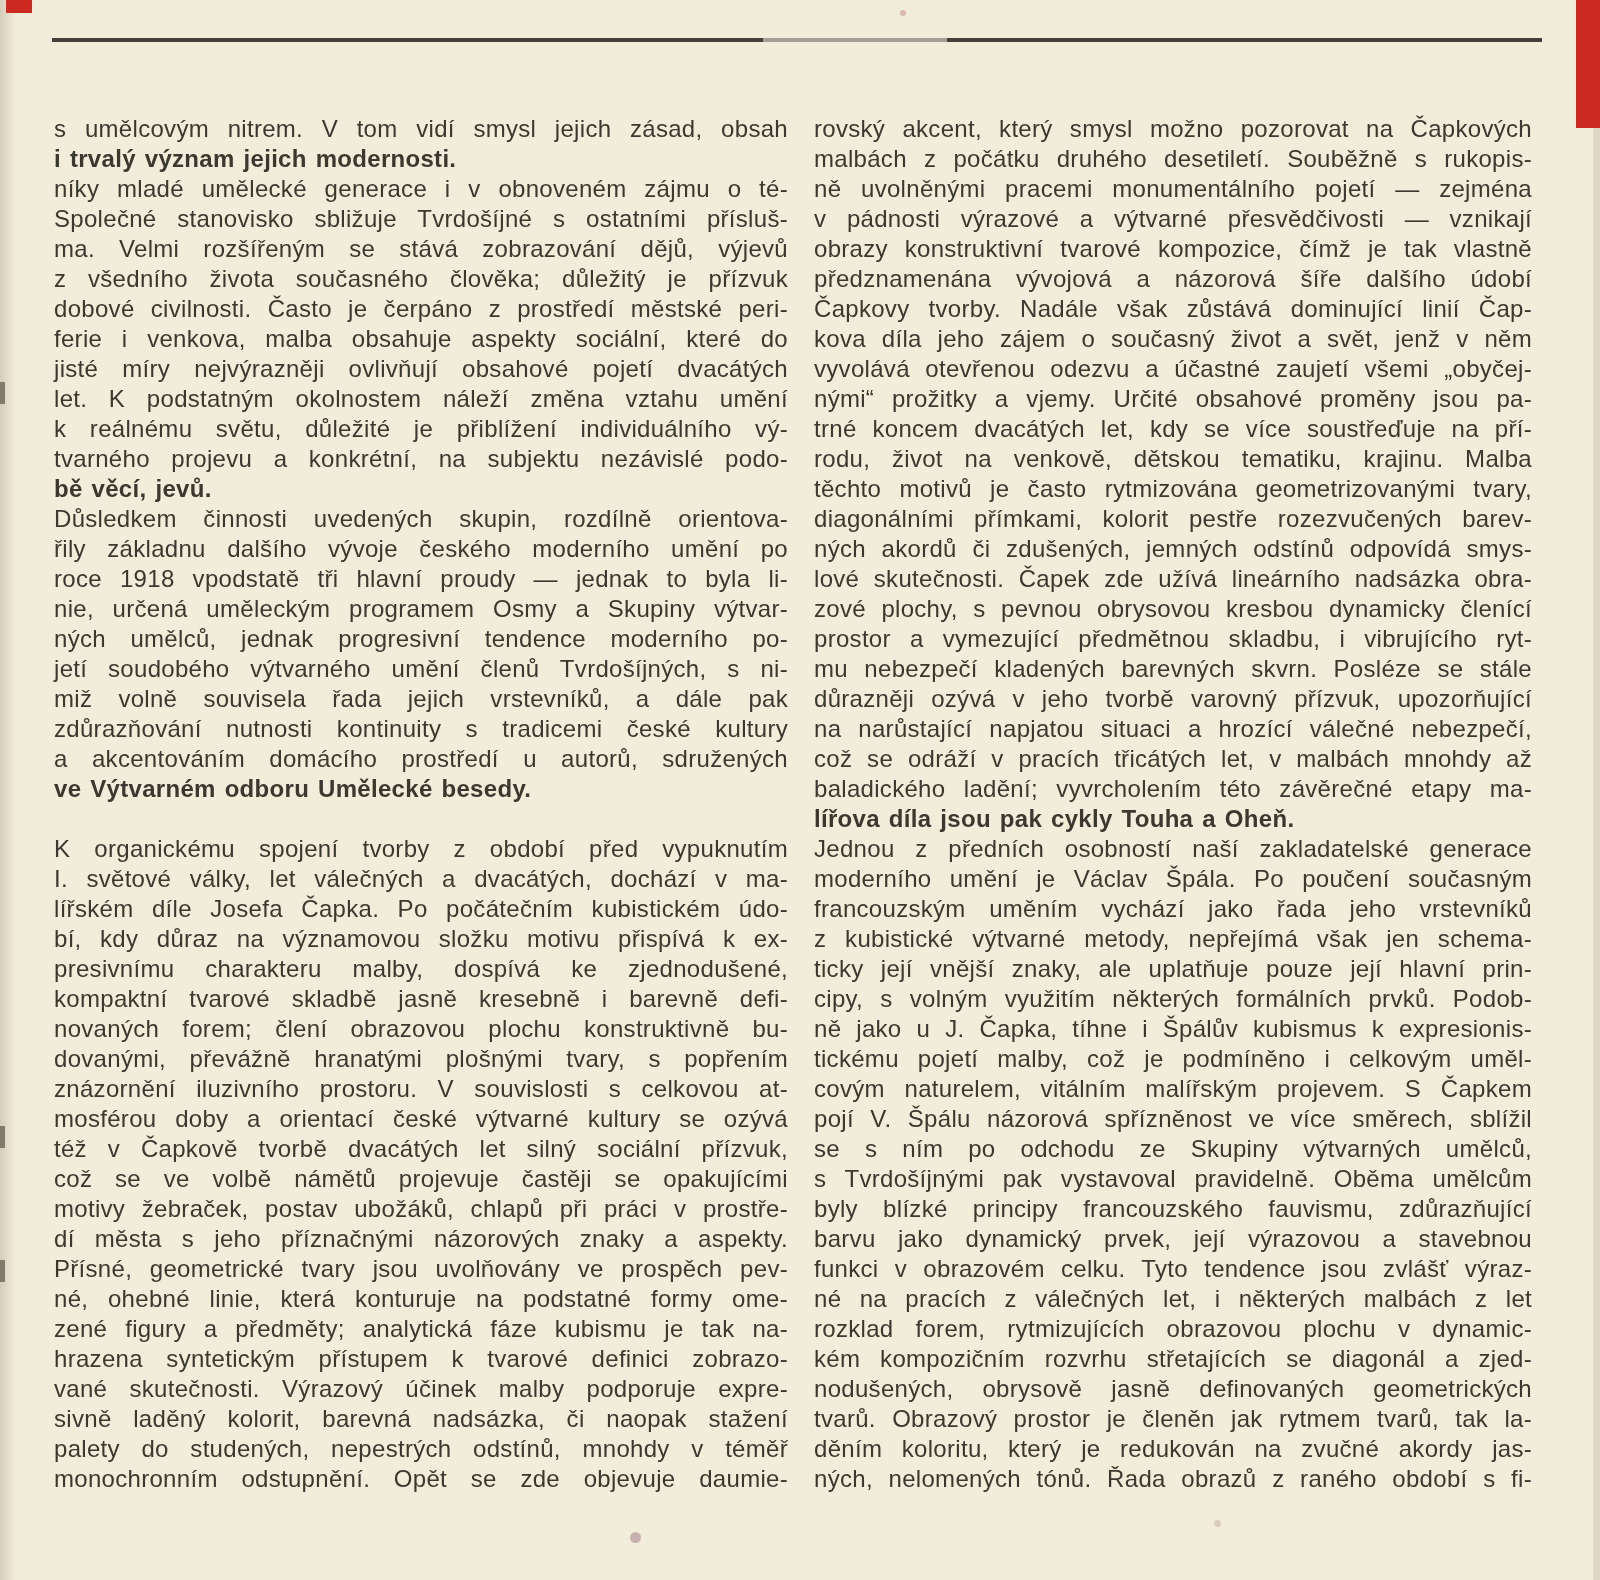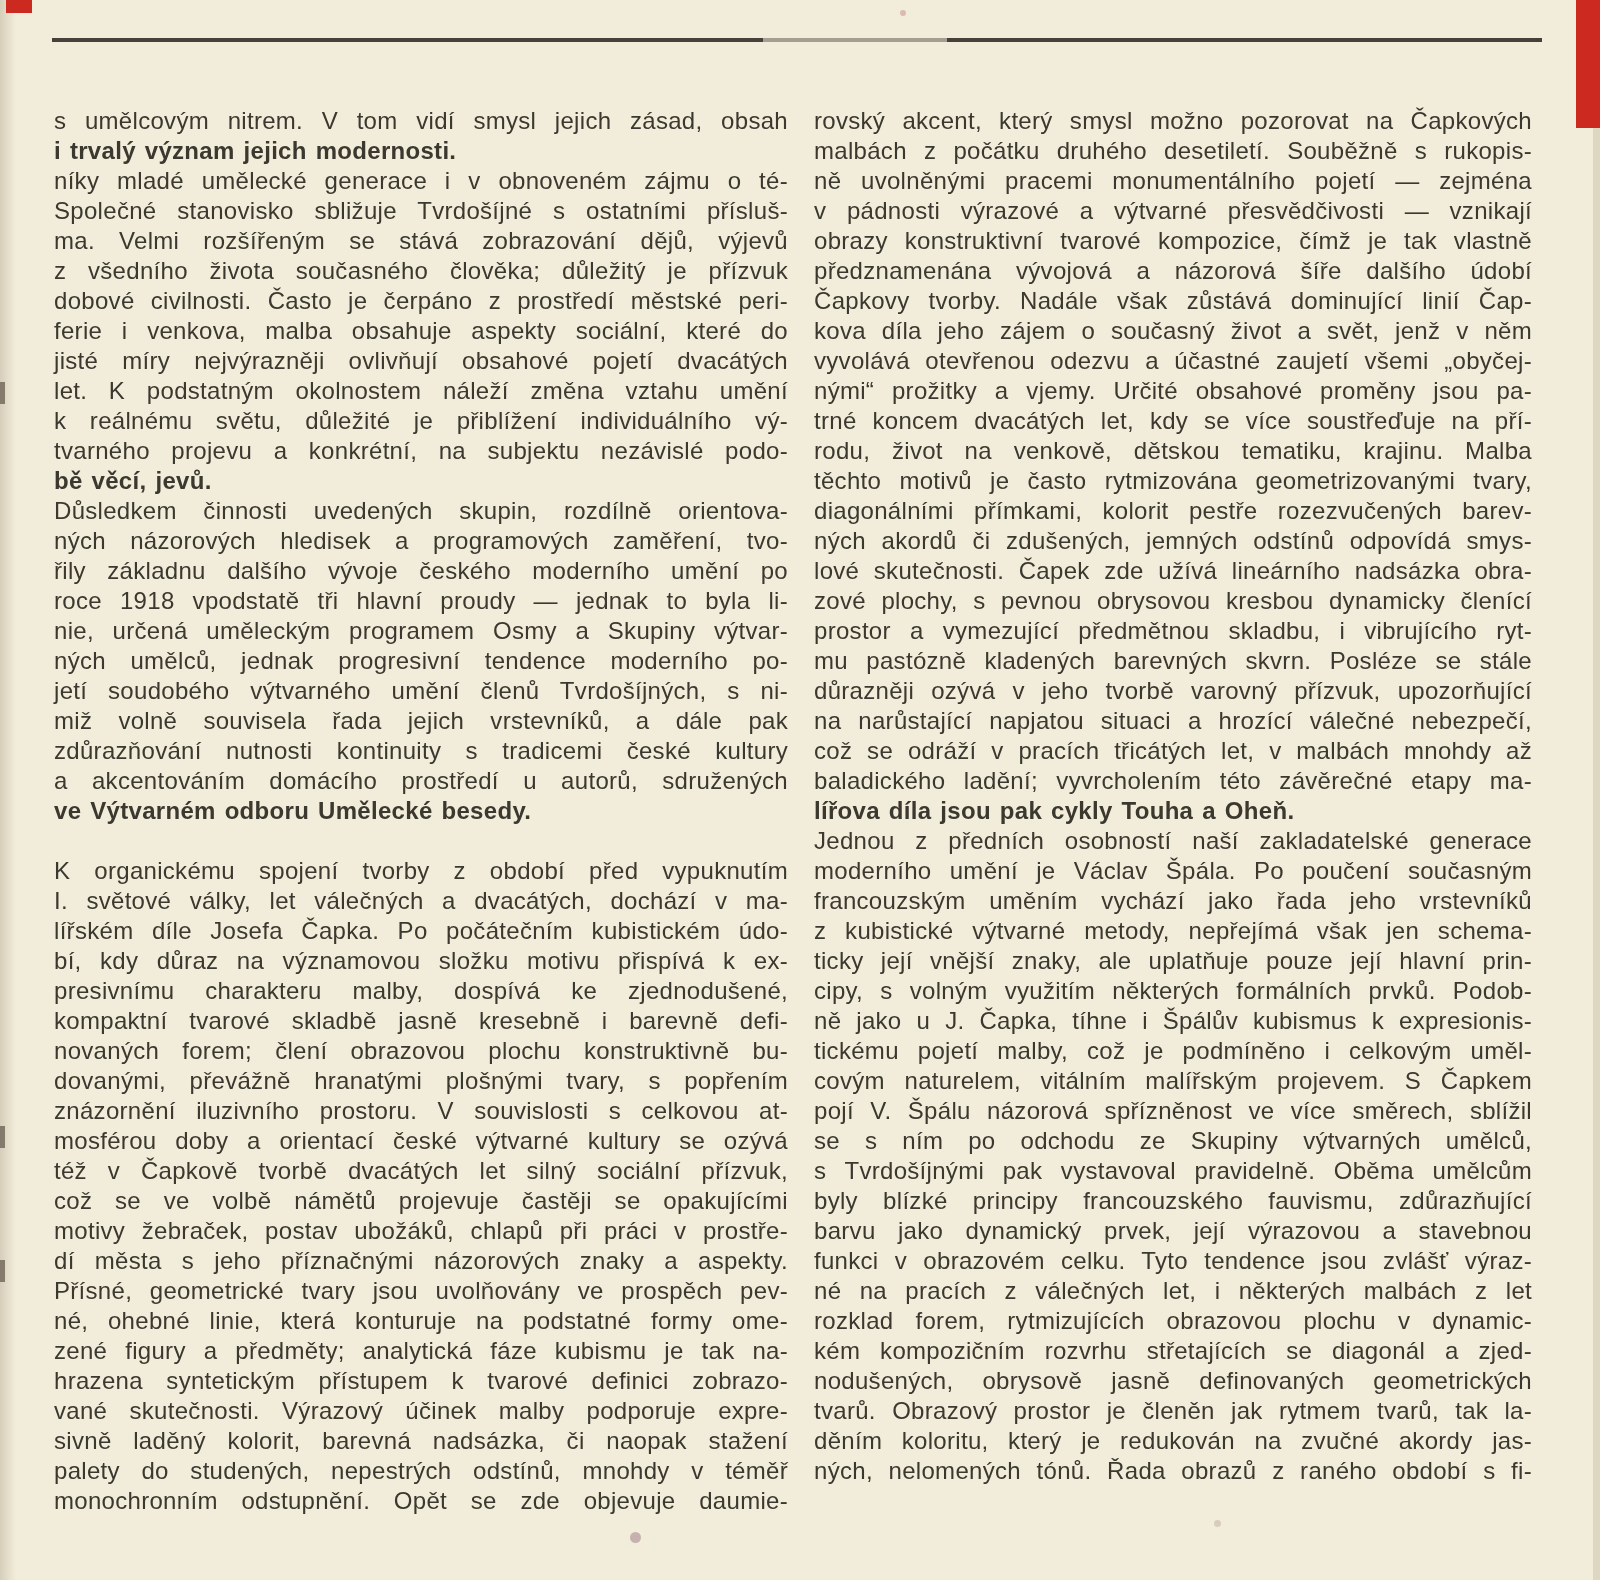--- a/index.html
+++ b/index.html
@@ -25,21 +25,21 @@
     background:#45413a;
   }
   .rule-fade{
     position:absolute;left:711px;top:0;width:184px;height:4px;
     background:rgba(242,237,218,0.55);
   }
   .columns{
     position:absolute;left:54px;top:106px;
     display:flex;gap:26px;
   }
-  .col{width:734px;}
+  .col{width:734px;margin-top:8px;}
   .col.right{width:718px;}
   .line{
     font-size:24px;line-height:30px;
     color:#3b382f;
     letter-spacing:0.3px;word-spacing:2px;
     text-align:justify;text-align-last:justify;
     white-space:normal;
   }
   .line.flush{text-align-last:left;font-weight:bold;}
   .line.blank{height:30px;}
@@ -74,21 +74,20 @@
         <div class="line">ma. Velmi rozšířeným se stává zobrazování dějů, výjevů</div>
         <div class="line">z všedního života současného člověka; důležitý je přízvuk</div>
         <div class="line">dobové civilnosti. Často je čerpáno z prostředí městské peri-</div>
         <div class="line">ferie i venkova, malba obsahuje aspekty sociální, které do</div>
         <div class="line">jisté míry nejvýrazněji ovlivňují obsahové pojetí dvacátých</div>
         <div class="line">let. K podstatným okolnostem náleží změna vztahu umění</div>
         <div class="line">k reálnému světu, důležité je přiblížení individuálního vý-</div>
         <div class="line">tvarného projevu a konkrétní, na subjektu nezávislé podo-</div>
         <div class="line flush">bě věcí, jevů.</div>
         <div class="line">Důsledkem činnosti uvedených skupin, rozdílně orientova-</div>
-        <div class="line">ných názorových hledisek a programových zaměření, tvo-</div>
         <div class="line">řily základnu dalšího vývoje českého moderního umění po</div>
         <div class="line">roce 1918 vpodstatě tři hlavní proudy — jednak to byla li-</div>
         <div class="line">nie, určená uměleckým programem Osmy a Skupiny výtvar-</div>
         <div class="line">ných umělců, jednak progresivní tendence moderního po-</div>
         <div class="line">jetí soudobého výtvarného umění členů Tvrdošíjných, s ni-</div>
         <div class="line">miž volně souvisela řada jejich vrstevníků, a dále pak</div>
         <div class="line">zdůrazňování nutnosti kontinuity s tradicemi české kultury</div>
         <div class="line">a akcentováním domácího prostředí u autorů, sdružených</div>
         <div class="line flush">ve Výtvarném odboru Umělecké besedy.</div>
         <div class="line blank"></div>
@@ -127,21 +126,21 @@
         <div class="line">vyvolává otevřenou odezvu a účastné zaujetí všemi „obyčej-</div>
         <div class="line">nými“ prožitky a vjemy. Určité obsahové proměny jsou pa-</div>
         <div class="line">trné koncem dvacátých let, kdy se více soustřeďuje na pří-</div>
         <div class="line">rodu, život na venkově, dětskou tematiku, krajinu. Malba</div>
         <div class="line">těchto motivů je často rytmizována geometrizovanými tvary,</div>
         <div class="line">diagonálními přímkami, kolorit pestře rozezvučených barev-</div>
         <div class="line">ných akordů či zdušených, jemných odstínů odpovídá smys-</div>
         <div class="line">lové skutečnosti. Čapek zde užívá lineárního nadsázka obra-</div>
         <div class="line">zové plochy, s pevnou obrysovou kresbou dynamicky členící</div>
         <div class="line">prostor a vymezující předmětnou skladbu, i vibrujícího ryt-</div>
-        <div class="line">mu pastózně kladených barevných skvrn. Posléze se stále</div>
+        <div class="line">mu nebezpečí kladených barevných skvrn. Posléze se stále</div>
         <div class="line">důrazněji ozývá v jeho tvorbě varovný přízvuk, upozorňující</div>
         <div class="line">na narůstající napjatou situaci a hrozící válečné nebezpečí,</div>
         <div class="line">což se odráží v pracích třicátých let, v malbách mnohdy až</div>
         <div class="line">baladického ladění; vyvrcholením této závěrečné etapy ma-</div>
         <div class="line flush">lířova díla jsou pak cykly Touha a Oheň.</div>
         <div class="line">Jednou z předních osobností naší zakladatelské generace</div>
         <div class="line">moderního umění je Václav Špála. Po poučení současným</div>
         <div class="line">francouzským uměním vychází jako řada jeho vrstevníků</div>
         <div class="line">z kubistické výtvarné metody, nepřejímá však jen schema-</div>
         <div class="line">ticky její vnější znaky, ale uplatňuje pouze její hlavní prin-</div>

